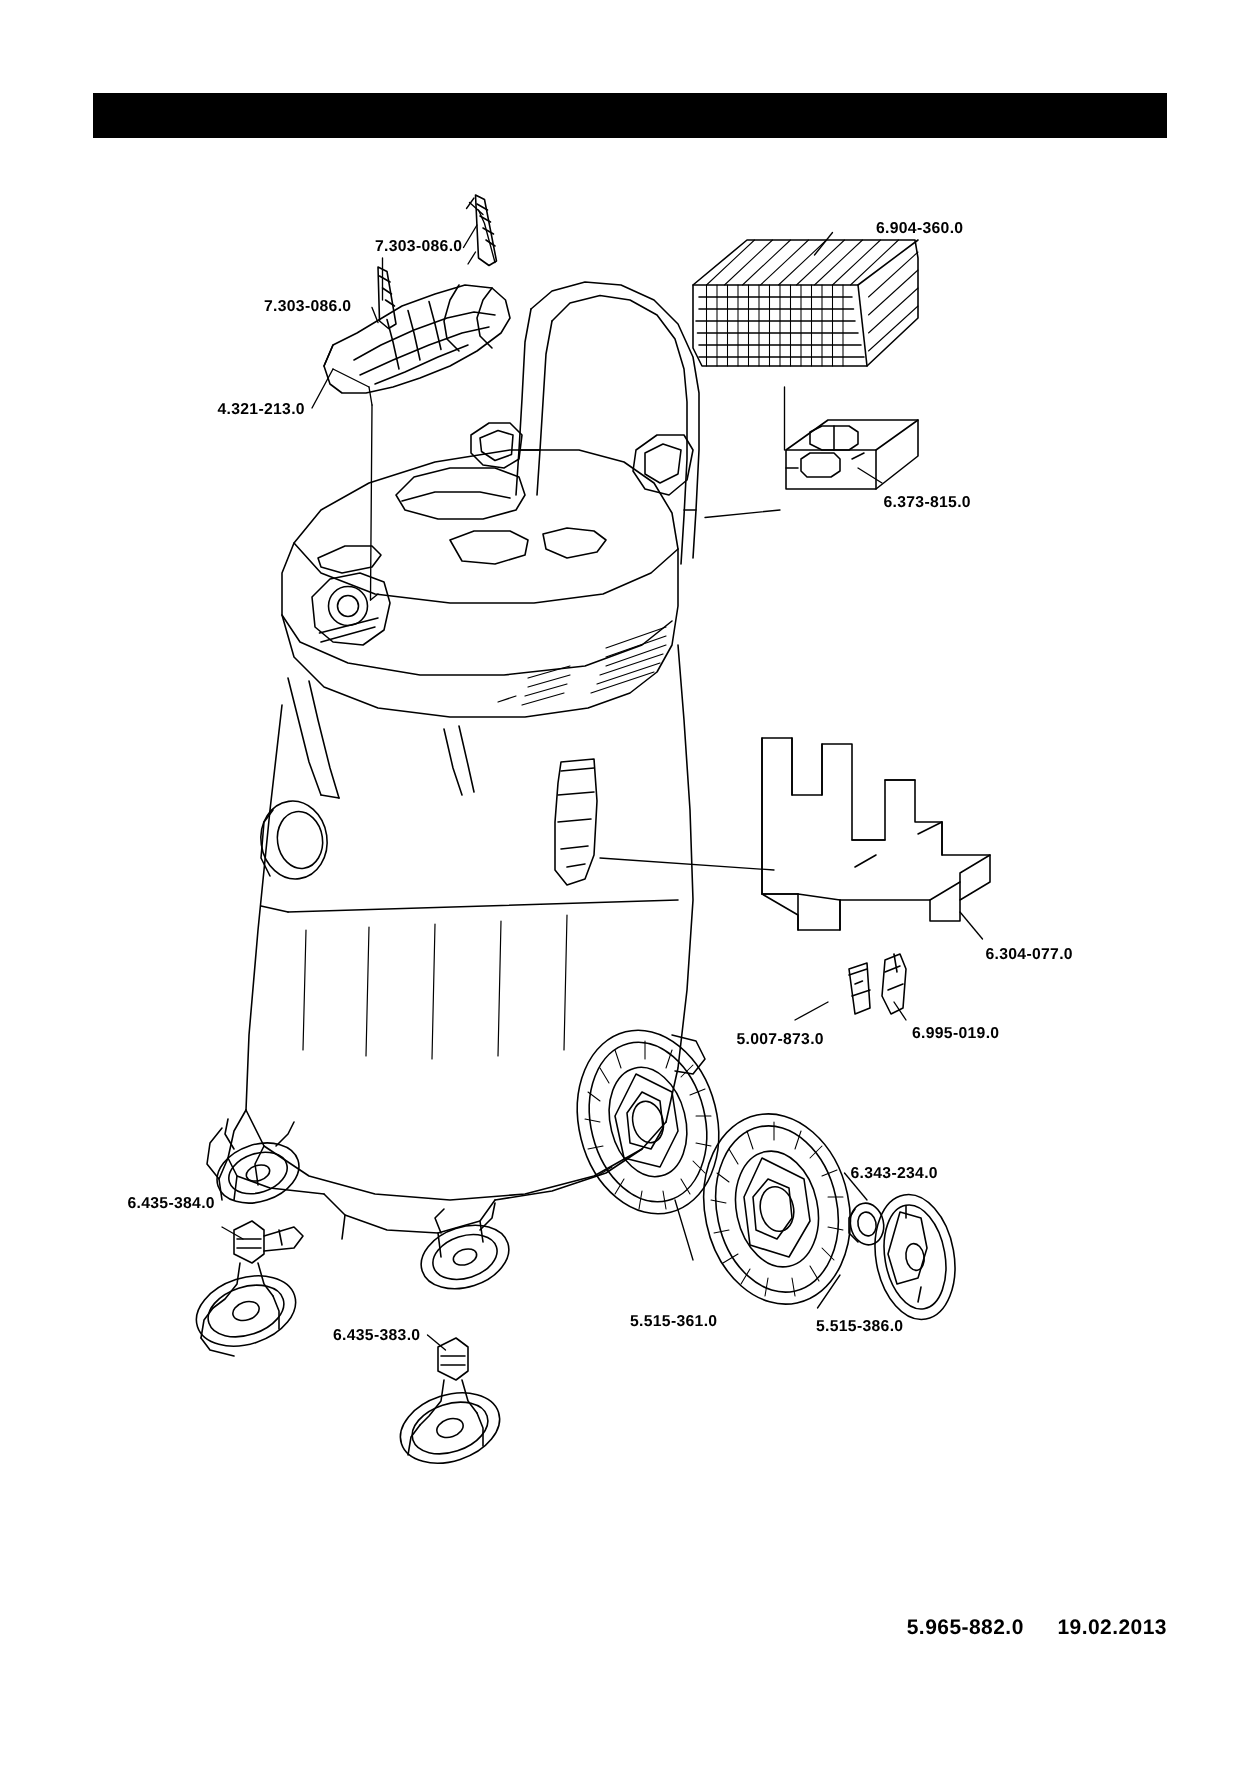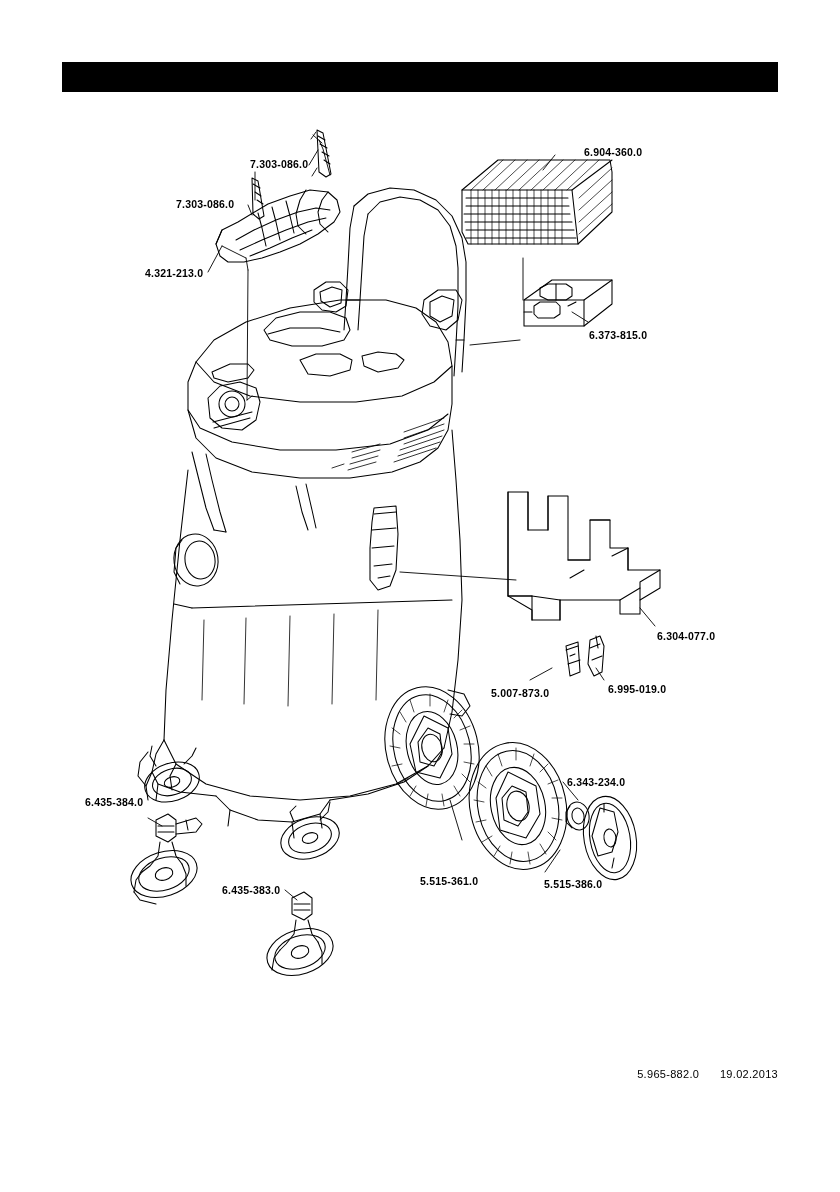--- a/index.html
+++ b/index.html
@@ -49,23 +49,23 @@
     font-weight: bold;
     letter-spacing: 0.2px;
     color: #000000;
     white-space: nowrap;
     line-height: 12px;
   }
   
   .footer {
     position: absolute;
     right: 62px;
-    bottom: 112px;
-    font-size: 11px;
-    font-weight: normal;
+    bottom: 100px;
+    font-size: 14px;
+    font-weight: bold;
     letter-spacing: 0.3px;
     white-space: nowrap;
   }
   .footer span { display: inline-block; }
   .footer .doc-sep { width: 14px; }
 </style>
 </head>
 <body>
 
 <div class="page">

